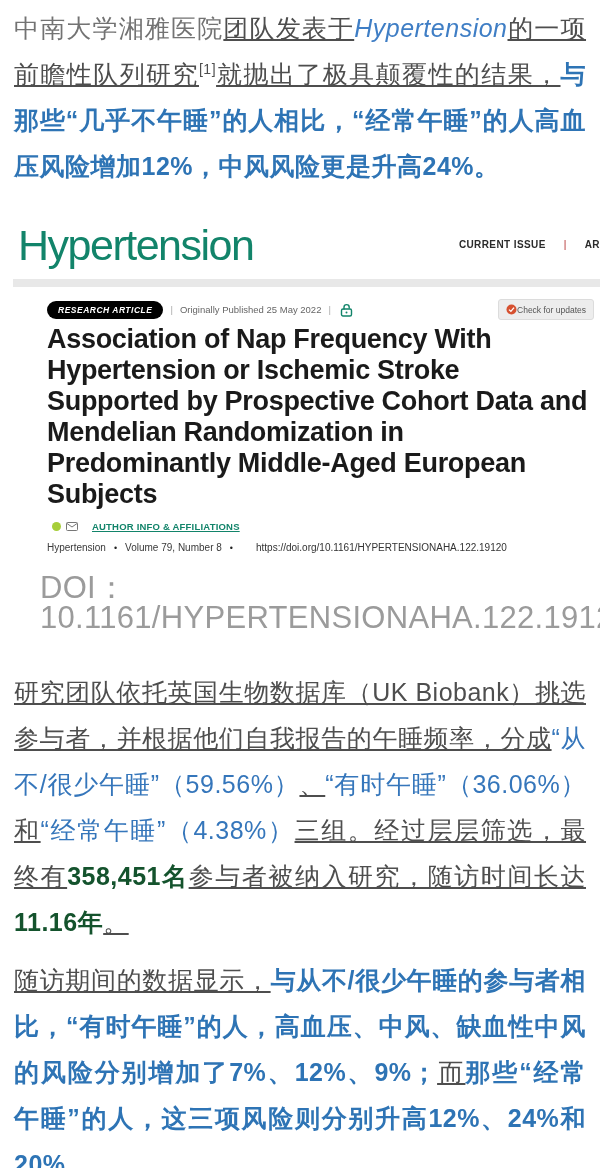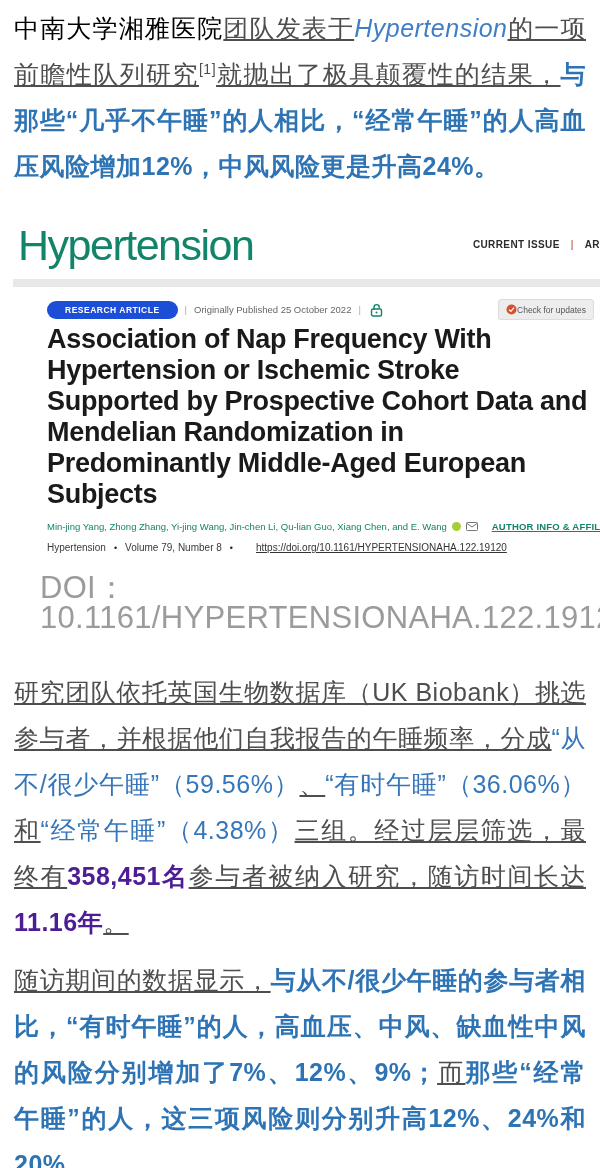--- a/index.html
+++ b/index.html
@@ -10,44 +10,44 @@
   }
   
   .para{
     margin:0 14px;font-size:25px;line-height:46px;color:#4e4e4e;
     text-align:justify;letter-spacing:0.5px;
   }
   #p1{margin-top:5px;}
   #p2{margin-top:36px;}
   #p3{margin-top:12px;}
   .seg-normal{color:#4e4e4e;text-decoration:underline;}
-  .seg-link{color:#000000;}
+  .seg-link{color:#737373;}
   .seg-journal-italic{color:#3f7ec5;font-style:italic;}
   .seg-bold-blue{color:#2e74b5;font-weight:700;}
   .seg-blue{color:#3576bb;}
-  .seg-bold{color:#4c1d95;font-weight:700;}
+  .seg-bold{color:#14532d;font-weight:700;}
   sup.seg-sup{font-size:14px;color:#4e4e4e;line-height:0;vertical-align:super;}
   
   .journal-shot{margin:20px 0 0 13px;width:587px;background:#fff;position:relative;}
   .js-header{position:relative;padding-top:12px;height:48px;}
   .js-logo{
     font-size:43px;color:#12846a;font-weight:500;letter-spacing:-1.5px;
     margin-left:5px;line-height:48px;display:inline-block;
   }
   .js-nav{
-    position:absolute;right:0;top:30px;display:flex;align-items:center;gap:11px;
+    position:absolute;right:0;top:30px;display:flex;align-items:center;gap:18px;
     font-size:10px;font-weight:700;color:#2b2b2b;letter-spacing:0.4px;white-space:nowrap;
   }
   .js-nav .red-pipe{color:#b12a2a;font-weight:400;}
   .js-band{height:8px;background:#e8e8e8;margin-top:10px;}
   .js-content{padding:12px 4px 10px 34px;}
   .js-meta{display:flex;align-items:center;font-size:9.5px;color:#666;}
   .js-badge{
-    background:#1d4ed8;color:#fff;font-size:8.5px;font-weight:700;
-    padding:4px 18px;border-radius:10px;letter-spacing:0.5px;white-space:nowrap;
+    background:#000000;color:#fff;font-size:8.5px;font-weight:700;
+    padding:4px 11px;border-radius:10px;letter-spacing:0.5px;white-space:nowrap;font-style:italic;
   }
   .js-meta .pipe{color:#aaa;margin:0 7px;}
   .js-lock{margin-left:2px;display:inline-flex;}
   .js-spacer{flex:1;}
   .js-check{
     display:flex;align-items:center;background:#ededed;
     border:1px solid #dcdcdc;border-radius:3px;padding:4px 7px;
     font-size:8.5px;color:#555;white-space:nowrap;margin-right:2px;
   }
   .js-title{
@@ -62,21 +62,21 @@
   .env-icon{margin-left:5px;display:inline-flex;flex:none;}
   .js-author-link{
     margin-left:14px;font-weight:700;text-decoration:underline;font-size:9.5px;
     letter-spacing:0.2px;color:#12846a;cursor:pointer;
   }
   .js-cite{
     margin-top:10px;display:flex;align-items:center;font-size:10px;color:#3a3a3a;
     gap:8px;white-space:nowrap;
   }
   .js-cite .dot{font-size:9px;color:#222;}
-  .js-doi-link{text-decoration:underline;color:#333;cursor:pointer;padding-left:15px;}
+  .js-doi-link{color:#333;cursor:pointer;padding-left:15px;}
   
   .doi-caption{
     margin:10px 0 0 40px;font-size:31px;color:#9b9b9b;letter-spacing:0.3px;line-height:30px;
   }
 </style>
 </head>
 <body>
 
 <p id="p1" class="para"><span class="seg-link">中南大学湘雅医院</span><span class="seg-normal">团队发表于</span><span class="seg-journal-italic">Hypertension</span><span class="seg-normal">的一项前瞻性队列研究</span><sup class="seg-sup">[1]</sup><span class="seg-normal">就抛出了极具颠覆性的结果，</span><span class="seg-bold-blue">与那些“几乎不午睡”的人相比，“经常午睡”的人高血压风险增加12%，中风风险更是升高24%。</span></p>
 
@@ -87,41 +87,40 @@
       <span>CURRENT ISSUE</span>
       <span class="red-pipe">|</span>
       <span>AR</span>
     </div>
   </div>
   <div class="js-band"></div>
   <div class="js-content">
     <div class="js-meta">
       <span class="js-badge">RESEARCH ARTICLE</span>
       <span class="pipe">|</span>
-      <span>Originally Published 25 October 2022</span>
+      <span>Originally Published 25 May 2022</span>
       <span class="pipe">|</span>
       <span class="js-lock">
         <svg width="13" height="14" viewBox="0 0 13 14">
           <rect x="1.5" y="6" width="10" height="7" rx="1.5" fill="none" stroke="#12846a" stroke-width="1.4"></rect>
           <path d="M4 6 V4.2 a2.6 2.6 0 0 1 5.2 0 V5" fill="none" stroke="#12846a" stroke-width="1.4" stroke-linecap="round"></path>
           <circle cx="6.5" cy="9.5" r="1" fill="#12846a"></circle>
         </svg>
       </span>
       <span class="js-spacer"></span>
       <span class="js-check">
         <svg width="11" height="11" viewBox="0 0 11 11">
           <circle cx="5.5" cy="5.5" r="5" fill="#d6502f"></circle>
           <path d="M3 5.6 L4.9 7.4 L8 3.6" stroke="#fff" stroke-width="1.3" fill="none"></path>
         </svg>
         <span>Check for updates</span>
       </span>
     </div>
     <div class="js-title">Association of Nap Frequency With Hypertension or Ischemic Stroke Supported by Prospective Cohort Data and Mendelian Randomization in Predominantly Middle-Aged European Subjects</div>
     <div class="js-authors">
-      <span>Min-jing Yang, Zhong Zhang, Yi-jing Wang, Jin-chen Li, Qu-lian Guo, Xiang Chen, and E. Wang</span>
       <span class="orcid-dot"></span>
       <span class="env-icon">
         <svg width="12" height="9" viewBox="0 0 12 9">
           <rect x="0.5" y="0.5" width="11" height="8" rx="1" fill="none" stroke="#777"></rect>
           <path d="M1 1.5 L6 5 L11 1.5" fill="none" stroke="#777"></path>
         </svg>
       </span>
       <span class="js-author-link">AUTHOR INFO &amp; AFFILIATIONS</span>
     </div>
     <div class="js-cite">

